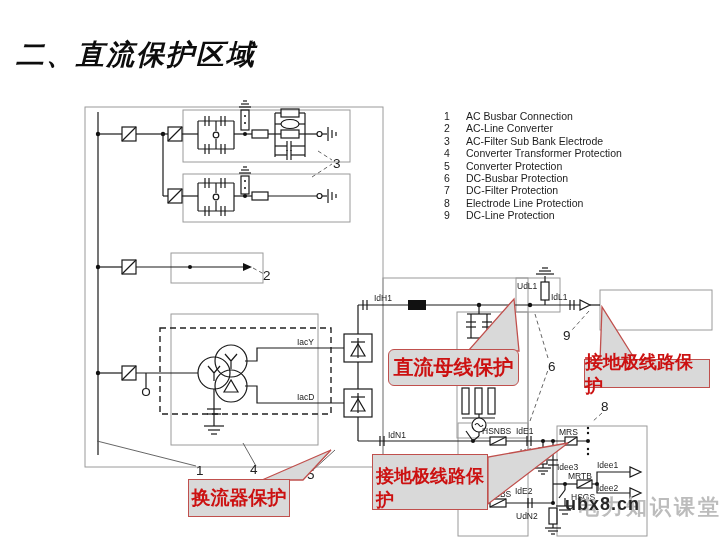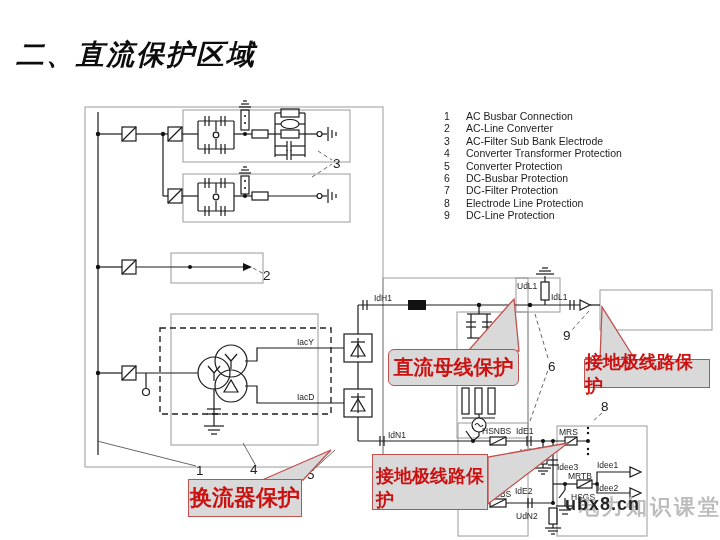--- a/index.html
+++ b/index.html
@@ -20,21 +20,21 @@
   svg .wht{fill:#fff;}
   svg .lead{stroke:#555;stroke-width:0.9;}
   svg .ldash{stroke:#555;stroke-width:0.9;stroke-dasharray:4 3;}
   svg .tri{fill:#d9d9d9;stroke:#c0504d;stroke-width:1.3;}
   svg text{fill:#222;stroke:none;font-family:"Liberation Sans",sans-serif;}
   svg .lbl{font-size:8.5px;}
   svg .zn{font-size:13.5px;}
   .callout{position:absolute;background:#d9d9d9;border:1.6px solid #c0504d;color:#cc1111;
            font-weight:bold;display:flex;align-items:center;justify-content:center;
            box-sizing:border-box;}
-  #co-converter{left:188px;top:479px;width:114px;height:38px;font-size:22px;text-align:center;}
+  #co-converter{left:188px;top:479px;width:102px;height:38px;font-size:19px;text-align:center;}
   #co-dcbus{left:388px;top:349px;width:131px;height:37px;font-size:20px;border-radius:6px;}
   #co-dcline{left:584px;top:359px;width:126px;height:29px;font-size:18px;}
   #co-electrode{left:372px;top:454px;width:116px;height:56px;font-size:18px;
                 justify-content:flex-start;align-items:flex-start;padding:9px 3px;
                 line-height:1.35;text-align:left;}
   #wm-site{position:absolute;left:529px;top:494px;font-size:18px;font-weight:bold;
            color:#262626;letter-spacing:1px;margin-left:36px;}
   #wm-brand{position:absolute;left:578px;top:493px;font-size:21px;font-weight:bold;
             color:#bcbcbc;letter-spacing:3px;white-space:nowrap;}
 </style>

